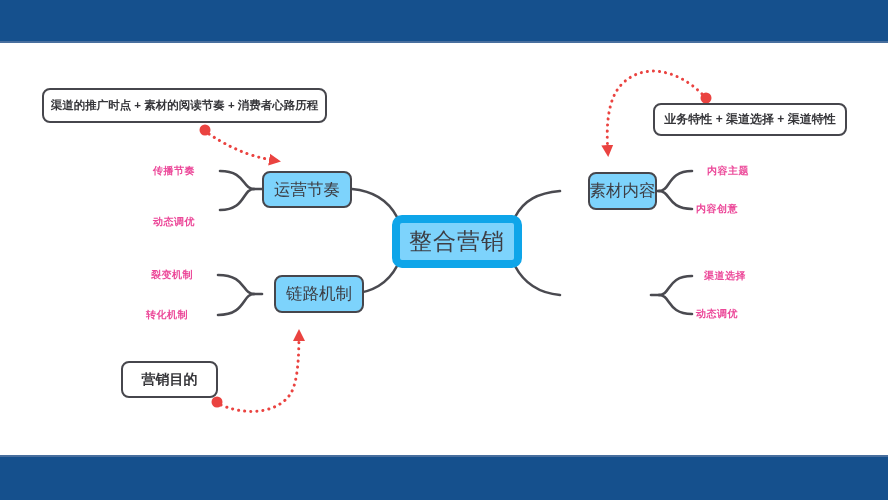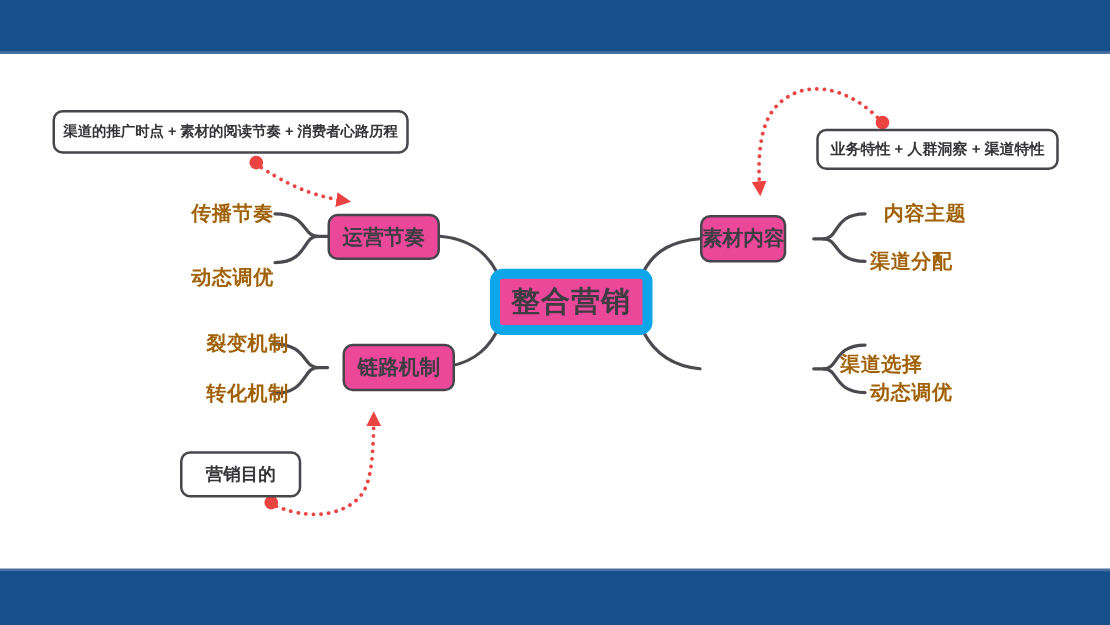--- a/index.html
+++ b/index.html
@@ -36,64 +36,64 @@
     left: 0;
     top: 0;
     width: 888px;
     height: 500px;
   }
   .node {
     position: absolute;
     display: flex;
     align-items: center;
     justify-content: center;
-    background: #ec4899;
+    background: #7dd3fc;
     color: #3d3d43;
-    font-weight: bold;
+    font-weight: normal;
     box-sizing: border-box;
     white-space: nowrap;
   }
   .node-root {
     left: 392px; top: 215px; width: 130px; height: 53px;
     border: 8px solid #0ea5e9;
     border-radius: 10px;
     font-size: 23px;
     letter-spacing: 1px;
   }
   .node-branch {
     border: 2.5px solid #46464c;
     border-radius: 8px;
     font-size: 16.5px;
   }
   .leaf {
     position: absolute;
     display: flex;
     align-items: center;
-    color: #a16207;
+    color: #ec4899;
     font-weight: bold;
-    font-size: 16px;
+    font-size: 10px;
     white-space: nowrap;
     letter-spacing: 0.5px;
   }
   .callout {
     position: absolute;
     display: flex;
     align-items: center;
     justify-content: center;
     background: #ffffff;
     border: 2px solid #46464c;
     border-radius: 8px;
     color: #353539;
     font-weight: bold;
     box-sizing: border-box;
     white-space: nowrap;
   }
   .callout-1 { left: 42px;  top: 88px;  width: 285px; height: 35px; font-size: 11.5px; }
   .callout-2 { left: 653px; top: 103px; width: 194px; height: 33px; font-size: 12px; }
-  .callout-3 { left: 121px; top: 361px; width: 97px;  height: 37px; font-size: 14px; margin-left: 23px; }
+  .callout-3 { left: 121px; top: 361px; width: 97px;  height: 37px; font-size: 14px; }
 </style>
 </head>
 <body>
 
 <div class="stage">
 
   <div class="bar bar-top"></div>
   <div class="bar bar-bottom"></div>
 
   <svg class="connector-layer" width="888" height="500" viewBox="0 0 888 500">
@@ -135,29 +135,29 @@
       <circle cx="205" cy="130" r="5.5"></circle>
       <circle cx="706" cy="98" r="5.5"></circle>
       <circle cx="217" cy="402" r="5.5"></circle>
     </g>
   </svg>
 
   <div class="node node-root">整合营销</div>
 
   <div class="node node-branch" style="left:262px; top:171px; width:90px; height:37px;">运营节奏</div>
   <div class="node node-branch" style="left:274px; top:275px; width:90px; height:38px;">链路机制</div>
-  <div class="node node-branch" style="left:560px; top:172px; width:69px; height:38px;">素材内容</div>
+  <div class="node node-branch" style="left:588px; top:172px; width:69px; height:38px;">素材内容</div>
 
   <div class="leaf" style="left:153px; top:162px; height:18px;">传播节奏</div>
   <div class="leaf" style="left:153px; top:213px; height:18px;">动态调优</div>
-  <div class="leaf" style="left:165px; top:266px; height:18px;font-family:Liberation Mono, monospace;">裂变机制</div>
-  <div class="leaf" style="left:165px; top:306px; height:18px;">转化机制</div>
+  <div class="leaf" style="left:151px; top:266px; height:18px;font-family:Liberation Mono, monospace;">裂变机制</div>
+  <div class="leaf" style="left:146px; top:306px; height:18px;">转化机制</div>
 
   <div class="leaf" style="left:696px; top:162px; height:18px;margin-left:11px;">内容主题</div>
-  <div class="leaf" style="left:696px; top:200px; height:18px;">渠道分配</div>
-  <div class="leaf" style="left:672px; top:267px; height:18px;margin-top:16px;">渠道选择</div>
+  <div class="leaf" style="left:696px; top:200px; height:18px;">内容创意</div>
+  <div class="leaf" style="left:704px; top:267px; height:18px;">渠道选择</div>
   <div class="leaf" style="left:696px; top:305px; height:18px;">动态调优</div>
 
   <div class="callout callout-1">渠道的推广时点 + 素材的阅读节奏 + 消费者心路历程</div>
-  <div class="callout callout-2">业务特性 + 人群洞察 + 渠道特性</div>
+  <div class="callout callout-2">业务特性 + 渠道选择 + 渠道特性</div>
   <div class="callout callout-3">营销目的</div>
 
 </div>
 
 </body></html>

